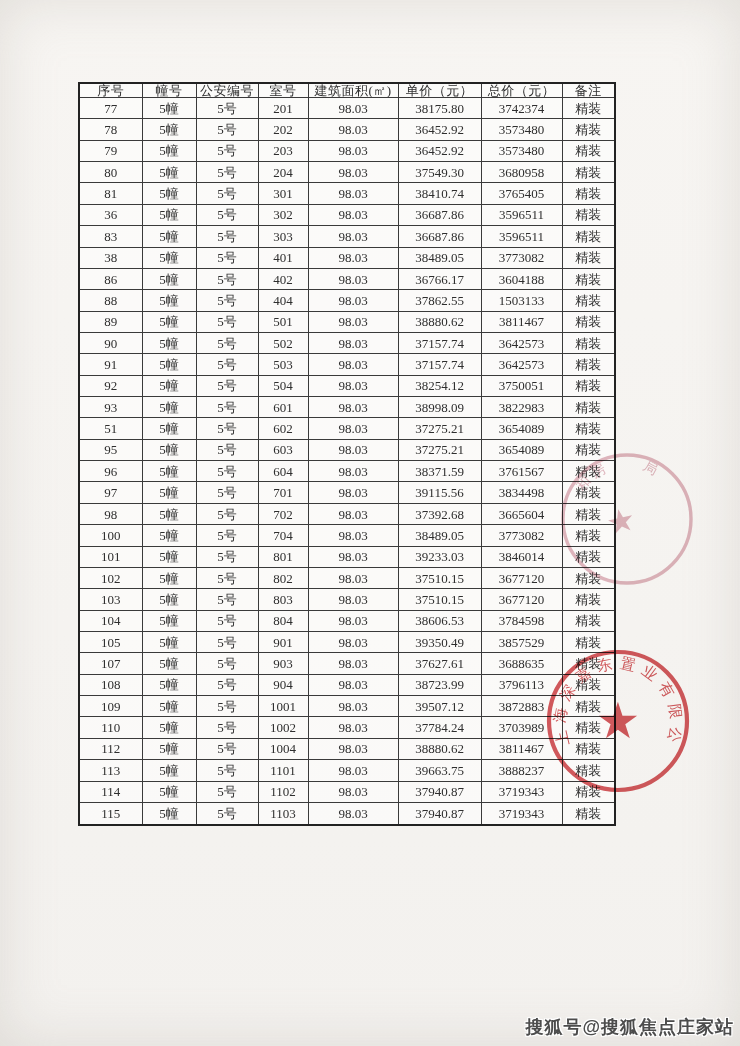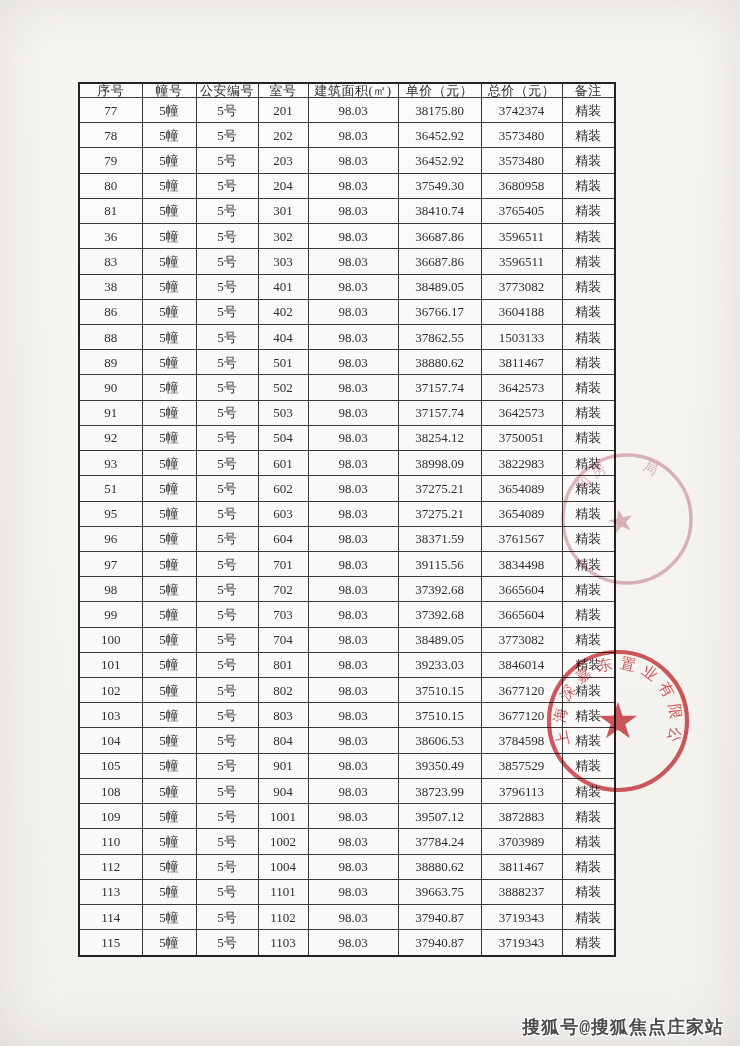--- a/index.html
+++ b/index.html
@@ -6,42 +6,42 @@
   .page{
     position:relative;
     width:740px;height:1046px;
     background:linear-gradient(180deg,#f7f5f2 0%,#f5f3f0 60%,#f3f1ee 100%);
     box-shadow:inset 0 0 55px rgba(175,170,160,0.30);
     overflow:hidden;
     font-family:"Liberation Serif","DejaVu Serif",serif;
   }
   table.price-table{
     position:absolute;left:78px;top:82px;
-    width:536px;height:875px;
+    width:536px;height:744px;
     border-collapse:collapse;table-layout:fixed;
     background:rgba(255,255,255,0.55);
     border:2px solid #222;
   }
   .price-table th,.price-table td{
     border:1.4px solid #3a3a3a;
     text-align:center;vertical-align:middle;
     font-size:13px;line-height:1;
     color:#2e2e2e;padding:0;font-weight:normal;
     white-space:nowrap;overflow:hidden;
   }
   .price-table th{font-size:13px;letter-spacing:0.5px;}
   .stamps{
     position:absolute;left:0;top:0;width:740px;height:1046px;
     pointer-events:none;mix-blend-mode:multiply;
   }
   .stamp-faint{filter:blur(0.7px);opacity:0.55;}
   .stamp-company{filter:blur(0.35px);opacity:0.85;}
   .watermark{
-    position:absolute;right:16px;bottom:7px;
-    font-family:Liberation Mono, monospace;
+    position:absolute;right:6px;bottom:7px;
+    font-family:Liberation Sans, sans-serif;
     font-size:18px;font-weight:bold;letter-spacing:1px;
     color:#4c4c4c;
     text-shadow:-1px -1px 0 #fff,1px -1px 0 #fff,-1px 1px 0 #fff,1px 1px 0 #fff,0 0 3px #fff;
   }
 </style>
 </head>
 <body>
 
 <div class="page">
 
@@ -263,30 +263,20 @@
           <td>98</td>
           <td>5幢</td>
           <td>5号</td>
           <td>702</td>
           <td>98.03</td>
           <td>37392.68</td>
           <td>3665604</td>
           <td>精装</td>
         </tr>
         <tr>
-          <td>99</td>
-          <td>5幢</td>
-          <td>5号</td>
-          <td>703</td>
-          <td>98.03</td>
-          <td>37392.68</td>
-          <td>3665604</td>
-          <td>精装</td>
-        </tr>
-        <tr>
           <td>100</td>
           <td>5幢</td>
           <td>5号</td>
           <td>704</td>
           <td>98.03</td>
           <td>38489.05</td>
           <td>3773082</td>
           <td>精装</td>
         </tr>
         <tr>
@@ -330,20 +320,30 @@
           <td>精装</td>
         </tr>
         <tr>
           <td>105</td>
           <td>5幢</td>
           <td>5号</td>
           <td>901</td>
           <td>98.03</td>
           <td>39350.49</td>
           <td>3857529</td>
+          <td>精装</td>
+        </tr>
+        <tr>
+          <td>107</td>
+          <td>5幢</td>
+          <td>5号</td>
+          <td>903</td>
+          <td>98.03</td>
+          <td>37627.61</td>
+          <td>3688635</td>
           <td>精装</td>
         </tr>
         <tr>
           <td>108</td>
           <td>5幢</td>
           <td>5号</td>
           <td>904</td>
           <td>98.03</td>
           <td>38723.99</td>
           <td>3796113</td>

